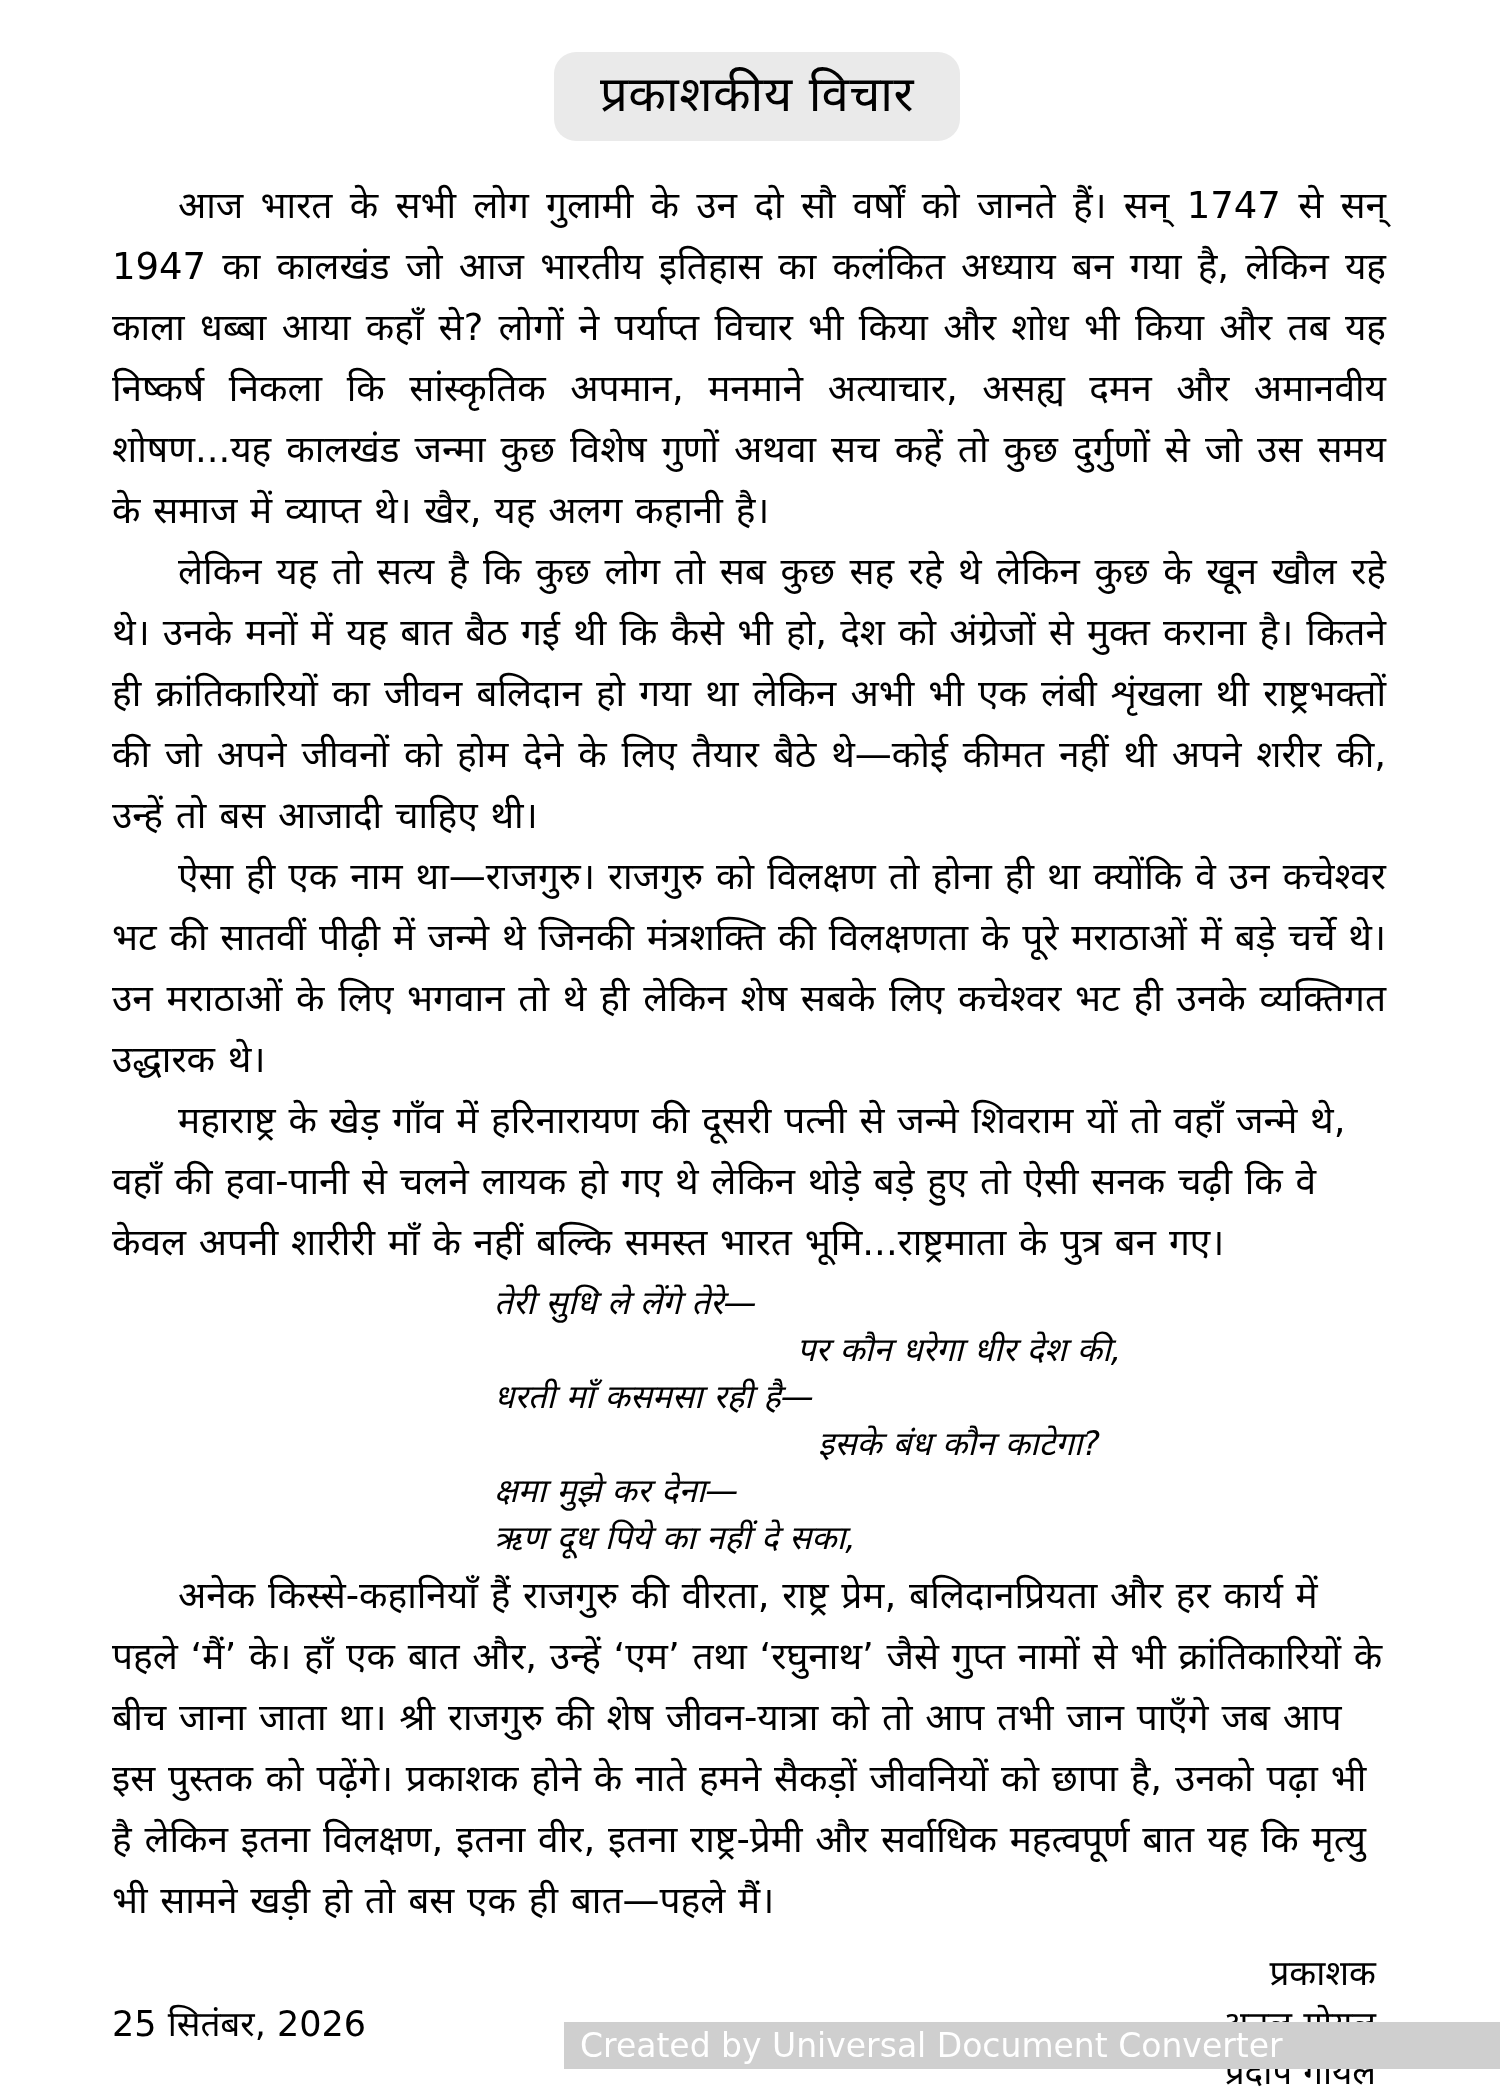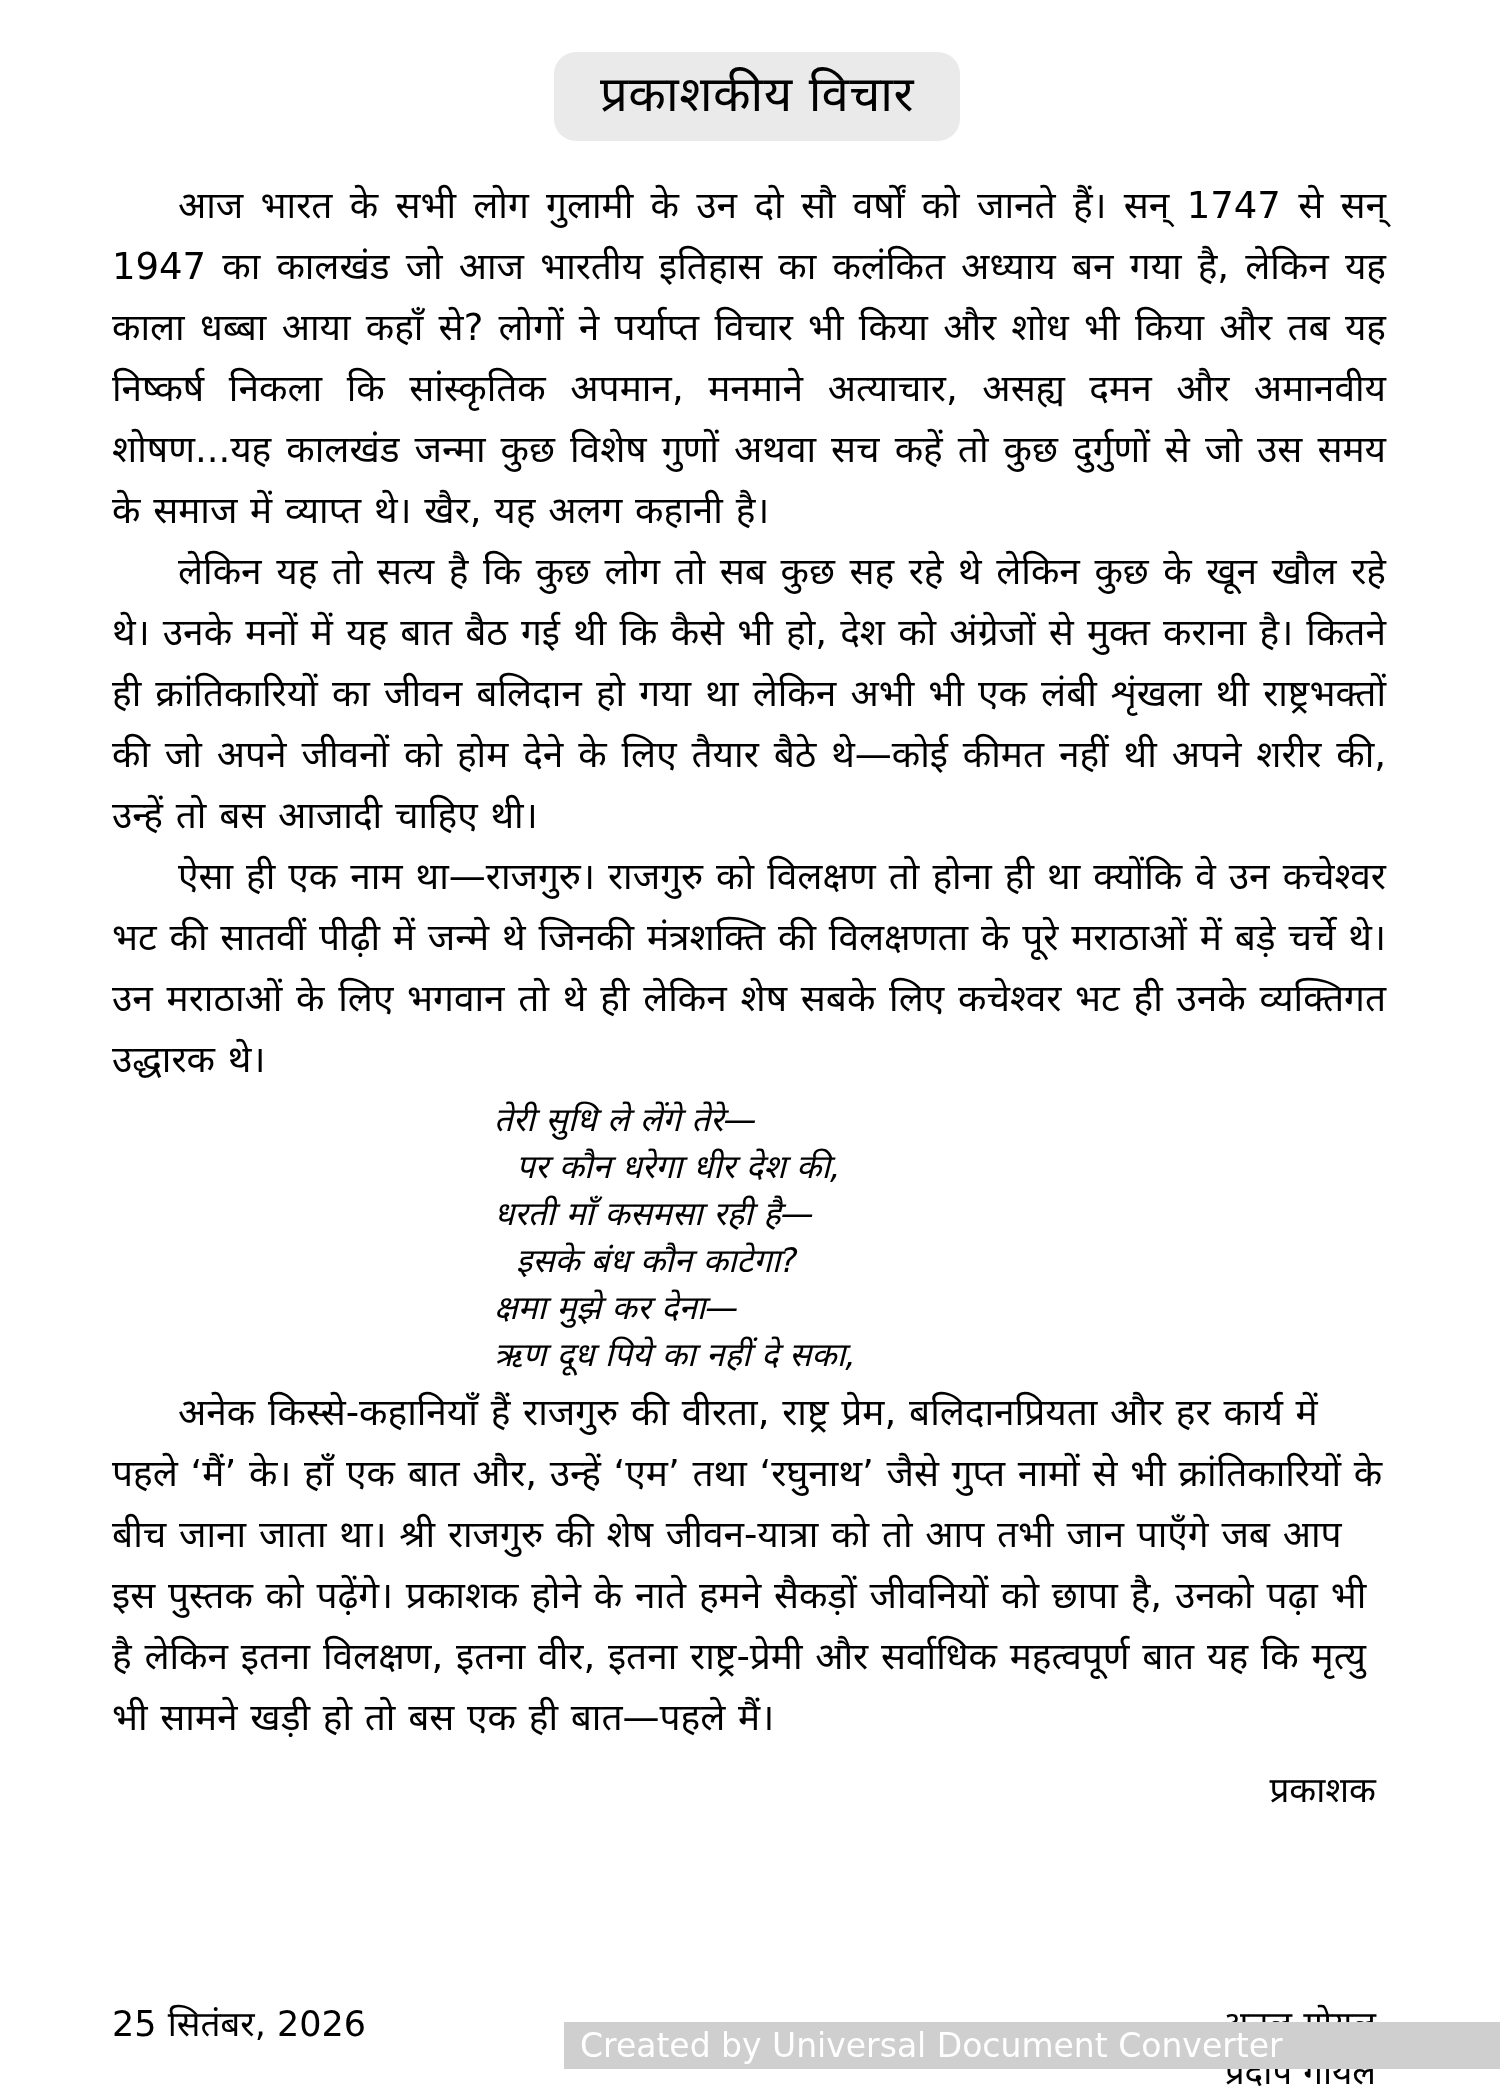--- a/index.html
+++ b/index.html
@@ -76,20 +76,21 @@
     font-style: italic;
     font-size: 33px;
     line-height: 47px;
     font-family: "DejaVu Sans", "Liberation Sans", sans-serif;
   }
   .poem .pline {
     white-space: nowrap;
   }
   .poem .pline.indent {
     padding-left: 22px;
+    text-align: center;
   }
 
   
   .sig {
     margin-top: 18px;
     text-align: right;
     font-size: 35px;
     line-height: 48px;
     font-family: "DejaVu Sans", "Liberation Sans", sans-serif;
     padding-right: 26px;
@@ -137,20 +138,21 @@
   <div class="content">
 
     <div class="title-wrap">
       <span class="title-badge">प्रकाशकीय विचार</span>
     </div>
 
     <div class="body-block">
       <p class="para">आज भारत के सभी लोग गुलामी के उन दो सौ वर्षों को जानते हैं। सन् 1747 से सन् 1947 का कालखंड जो आज भारतीय इतिहास का कलंकित अध्याय बन गया है, लेकिन यह काला धब्बा आया कहाँ से? लोगों ने पर्याप्त विचार भी किया और शोध भी किया और तब यह निष्कर्ष निकला कि सांस्कृतिक अपमान, मनमाने अत्याचार, असह्य दमन और अमानवीय शोषण...यह कालखंड जन्मा कुछ विशेष गुणों अथवा सच कहें तो कुछ दुर्गुणों से जो उस समय के समाज में व्याप्त थे। खैर, यह अलग कहानी है।</p>
       <p class="para">लेकिन यह तो सत्य है कि कुछ लोग तो सब कुछ सह रहे थे लेकिन कुछ के खून खौल रहे थे। उनके मनों में यह बात बैठ गई थी कि कैसे भी हो, देश को अंग्रेजों से मुक्त कराना है। कितने ही क्रांतिकारियों का जीवन बलिदान हो गया था लेकिन अभी भी एक लंबी शृंखला थी राष्ट्रभक्तों की जो अपने जीवनों को होम देने के लिए तैयार बैठे थे—कोई कीमत नहीं थी अपने शरीर की, उन्हें तो बस आजादी चाहिए थी।</p>
       <p class="para">ऐसा ही एक नाम था—राजगुरु। राजगुरु को विलक्षण तो होना ही था क्योंकि वे उन कचेश्वर भट की सातवीं पीढ़ी में जन्मे थे जिनकी मंत्रशक्ति की विलक्षणता के पूरे मराठाओं में बड़े चर्चे थे। उन मराठाओं के लिए भगवान तो थे ही लेकिन शेष सबके लिए कचेश्वर भट ही उनके व्यक्तिगत उद्धारक थे।</p>
+      <p class="para last-of-block">महाराष्ट्र के खेड़ गाँव में हरिनारायण की दूसरी पत्नी से जन्मे शिवराम यों तो वहाँ जन्मे थे, वहाँ की हवा-पानी से चलने लायक हो गए थे लेकिन थोड़े बड़े हुए तो ऐसी सनक चढ़ी कि वे केवल अपनी शारीरी माँ के नहीं बल्कि समस्त भारत भूमि...राष्ट्रमाता के पुत्र बन गए।</p>
     </div>
 
     <div class="poem">
       <div class="pline">तेरी सुधि ले लेंगे तेरे—</div>
       <div class="pline indent">पर कौन धरेगा धीर देश की,</div>
       <div class="pline">धरती माँ कसमसा रही है—</div>
       <div class="pline indent">इसके बंध कौन काटेगा?</div>
       <div class="pline">क्षमा मुझे कर देना—</div>
       <div class="pline">ऋण दूध पिये का नहीं दे सका,</div>
     </div>

